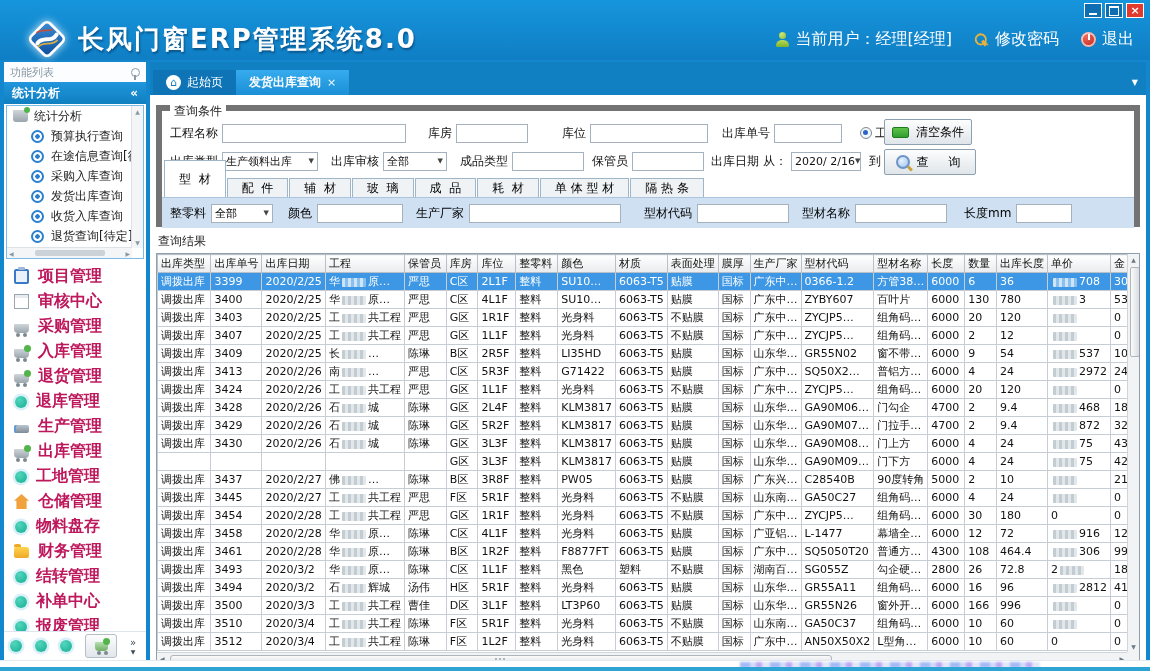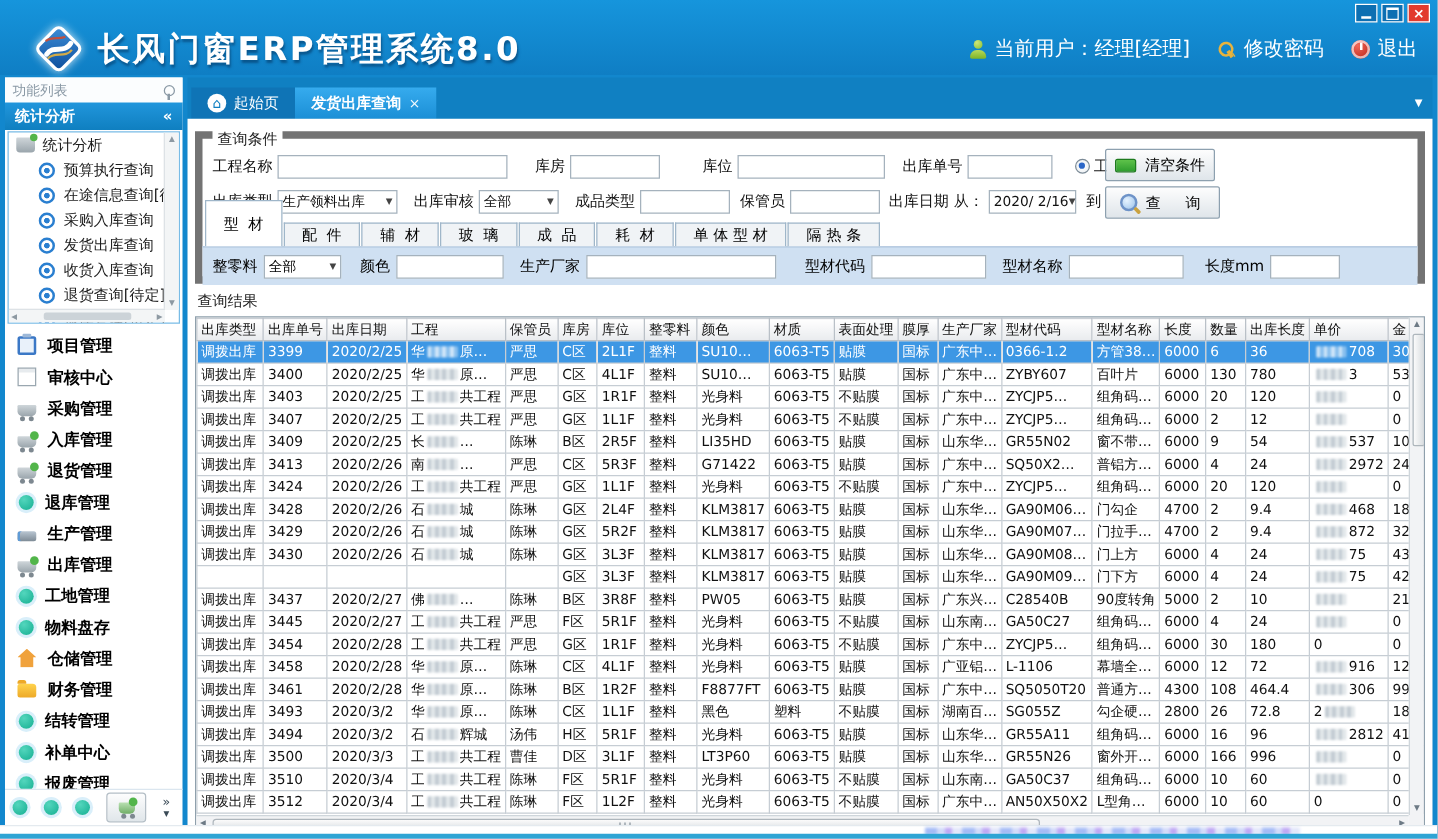--- a/index.html
+++ b/index.html
@@ -36,21 +36,21 @@
   .tree{height:152px;flex:none;margin:1px 2px;border:1px solid #79bce6;position:relative;overflow:hidden;background:#fff;}
   .titem{display:flex;align-items:center;height:20px;padding-left:24px;font-size:12px;color:#1b1b1b;white-space:nowrap;cursor:pointer;}
   .titem.root{padding-left:6px;}
   .t-cart{width:15px;height:12px;margin-right:6px;background:linear-gradient(#cfd6da,#9aa5ac);border-radius:1px 1px 3px 3px;position:relative;flex:none;}
   .t-cart::after{content:"";position:absolute;right:-2px;top:-3px;width:6px;height:6px;border-radius:50%;background:#52b54a;}
   .t-dot{width:9px;height:9px;border-radius:50%;border:2px solid #2a7fd0;background:radial-gradient(circle,#2a7fd0 2px,#fff 2.5px);margin-right:7px;flex:none;}
   .tree .vs{position:absolute;right:0;top:0;bottom:10px;width:11px;background:#f3f5f6;border-left:1px solid #dde2e6;display:flex;flex-direction:column;justify-content:space-between;align-items:center;font-size:6px;color:#8d99a2;padding:2px 0;}
   .tree .hs{position:absolute;left:0;right:11px;bottom:0;height:10px;background:#f3f5f6;border-top:1px solid #dde2e6;display:flex;align-items:center;justify-content:space-between;font-size:6px;color:#8d99a2;padding:0 2px;}
   .tree .hs .thumb{height:6px;width:70px;background:#ccd3d8;border-radius:2px;}
   .side-menu{flex:1;padding:4px 0 0 10px;overflow:hidden;}
-  .mitem{display:flex;align-items:center;height:25px;font-size:13px;font-weight:bold;color:#000000;cursor:pointer;white-space:nowrap;}
+  .mitem{display:flex;align-items:center;height:25px;font-size:16px;font-weight:bold;color:#be185d;cursor:pointer;white-space:nowrap;}
   .ic{width:15px;height:15px;display:inline-block;margin-right:9px;flex:none;position:relative;box-sizing:border-box;}
   .ic-dot{border-radius:50%;background:radial-gradient(circle at 35% 30%,#53d6bd,#14ae91);box-shadow:0 0 0 2.5px #d9effa;width:12px;height:12px;margin-left:1px;}
   .ic-clipboard{background:#e9f1fa;border:2px solid #3b78c6;border-radius:2px;}
   .ic-clipboard::after{content:"";position:absolute;left:2px;top:-4px;right:2px;height:3px;background:#9db8d8;border-radius:1px;}
   .ic-notepad{background:#fff;border:1px solid #9aa7b0;box-shadow:inset 0 3px 0 #e7ebee;}
   .ic-cart,.ic-cart-in,.ic-cart-return,.ic-cart-out{height:9px;margin-top:3px;background:linear-gradient(#cfd6da,#9aa5ac);border-radius:1px 1px 4px 4px;}
   .ic-cart::after,.ic-cart-in::after,.ic-cart-return::after,.ic-cart-out::after{content:"";position:absolute;left:2px;bottom:-4px;width:4px;height:4px;border-radius:50%;background:#7d8890;box-shadow:7px 0 0 #7d8890;}
   .ic-cart-in::before,.ic-cart-return::before,.ic-cart-out::before{content:"";position:absolute;right:-2px;top:-4px;width:7px;height:7px;border-radius:50%;background:#52b54a;}
   .ic-return-color{background:linear-gradient(#b9e0b2,#6fae66);}
   .ic-production{height:8px;margin-top:4px;background:linear-gradient(#b9c6d2,#7e8b96);border-radius:2px;box-shadow:inset 2px 0 0 #5f9bd6;}
@@ -248,26 +248,26 @@
           </div>
           <div class="mitem">
             <span class="ic ic-cart-out"></span>
             <span>出库管理</span>
           </div>
           <div class="mitem">
             <span class="ic ic-dot"></span>
             <span>工地管理</span>
           </div>
           <div class="mitem">
+            <span class="ic ic-home"></span>
+            <span>仓储管理</span>
+          </div>
+          <div class="mitem">
             <span class="ic ic-dot"></span>
             <span>物料盘存</span>
-          </div>
-          <div class="mitem">
-            <span class="ic ic-home"></span>
-            <span>仓储管理</span>
           </div>
           <div class="mitem">
             <span class="ic ic-folder"></span>
             <span>财务管理</span>
           </div>
           <div class="mitem">
             <span class="ic ic-dot"></span>
             <span>结转管理</span>
           </div>
           <div class="mitem">
@@ -755,21 +755,21 @@
                   <td>华<span class="pix"></span>原…</td>
                   <td>陈琳</td>
                   <td>C区</td>
                   <td>4L1F</td>
                   <td>整料</td>
                   <td>光身料</td>
                   <td>6063-T5</td>
                   <td>贴膜</td>
                   <td>国标</td>
                   <td>广亚铝…</td>
-                  <td>L-1106</td>
+                  <td>L-1477</td>
                   <td>幕墙全…</td>
                   <td>6000</td>
                   <td>12</td>
                   <td>72</td>
                   <td><span class="pix"></span>916</td>
                   <td>123</td>
                 </tr>
                 <tr>
                   <td>调拨出库</td>
                   <td>3461</td>

